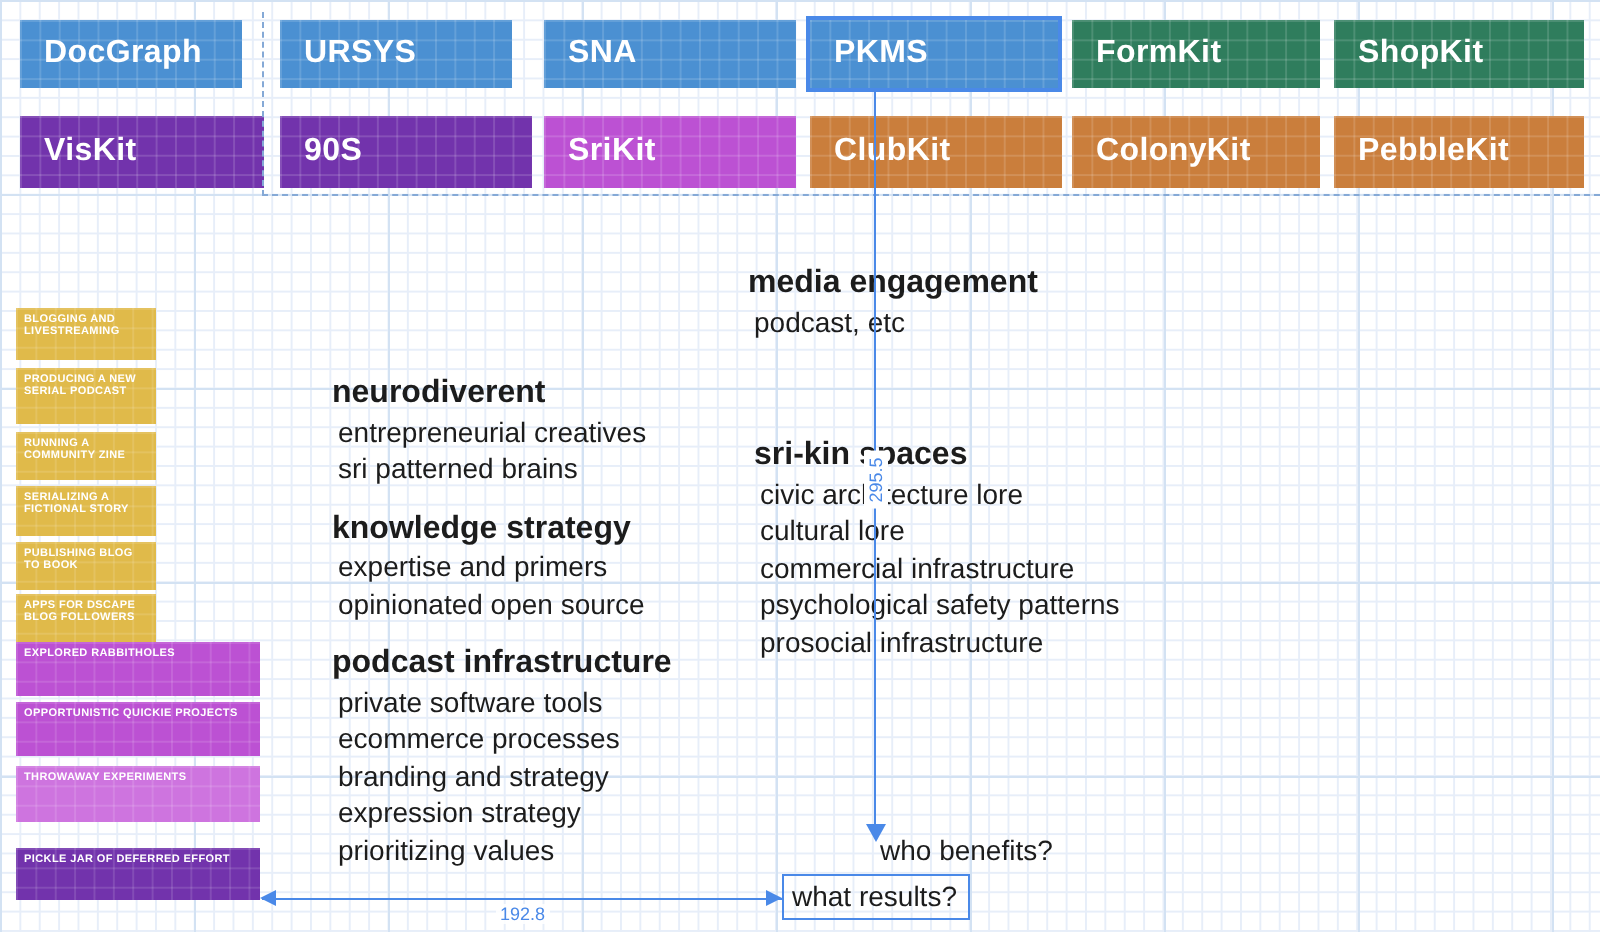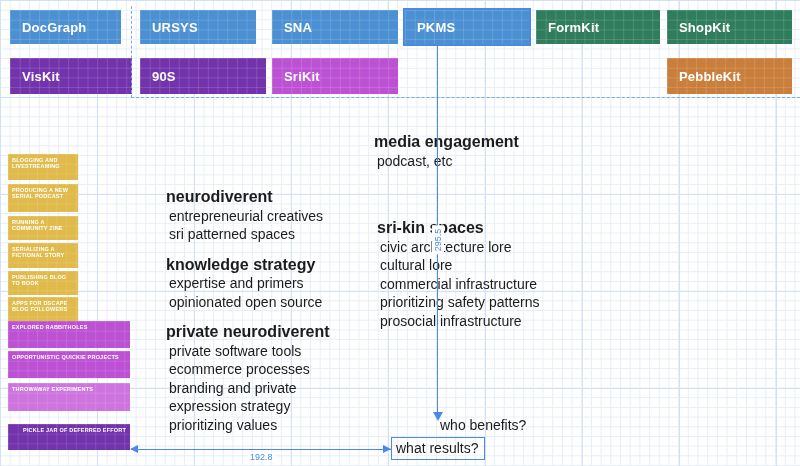--- a/index.html
+++ b/index.html
@@ -15,31 +15,31 @@
     background-image:
       linear-gradient(#d3e2f3 1px, transparent 1px),
       linear-gradient(90deg, #d3e2f3 1px, transparent 1px),
       linear-gradient(#e7eef9 1px, transparent 1px),
       linear-gradient(90deg, #e7eef9 1px, transparent 1px);
     background-size: 97px 97px, 97px 97px, 9.7px 9.7px, 9.7px 9.7px;
   }
   .block{
     position:absolute;height:34px;box-sizing:border-box;
     display:flex;align-items:center;padding-left:12px;
-    color:#fff;font-weight:700;font-size:13px;letter-spacing:.2px;
+    color:#fff;font-weight:700;font-size:16px;letter-spacing:.2px;
     background-image:
       linear-gradient(rgba(255,255,255,.14) 1px, transparent 1px),
       linear-gradient(90deg, rgba(255,255,255,.14) 1px, transparent 1px);
     background-size:9.7px 9.7px;
     z-index:2;
   }
   .row2{top:58px;height:36px;}
   .c-blue{background-color:var(--c-blue);}
   .c-green{background-color:var(--c-green);}
-  .c-purple{background-color:var(--c-purple);text-align:right;}
+  .c-purple{background-color:var(--c-purple);}
   .c-magenta{background-color:var(--c-magenta);}
   .c-magenta-light{background-color:var(--c-magenta_light);}
   .c-orange{background-color:var(--c-orange);}
   .c-yellow{background-color:var(--c-yellow);}
   .selected{box-shadow:0 0 0 2px var(--c-selection);}
   .note{
     position:absolute;left:8px;box-sizing:border-box;
     color:#fff;font-size:5.5px;font-weight:700;line-height:1.18;
     padding:3px 4px;letter-spacing:.2px;z-index:2;
     background-image:
@@ -116,20 +116,26 @@
 
   <div class="block row2 c-purple" style="left:10px;width:122px;">
     <span>VisKit</span>
   </div>
   <div class="block row2 c-purple" style="left:140px;width:126px;">
     <span>90S</span>
   </div>
   <div class="block row2 c-magenta" style="left:272px;width:126px;">
     <span>SriKit</span>
   </div>
+  <div class="block row2 c-orange" style="left:405px;width:126px;">
+    <span>ClubKit</span>
+  </div>
+  <div class="block row2 c-orange" style="left:536px;width:124px;">
+    <span>ColonyKit</span>
+  </div>
   <div class="block row2 c-orange" style="left:667px;width:125px;">
     <span>PebbleKit</span>
   </div>
 
   <div class="note note-yellow c-yellow" style="top:154px;height:26px;">
     <span>BLOGGING AND LIVESTREAMING</span>
   </div>
   <div class="note note-yellow c-yellow" style="top:184px;height:28px;">
     <span>PRODUCING A NEW SERIAL PODCAST</span>
   </div>
@@ -156,48 +162,48 @@
     <span>THROWAWAY EXPERIMENTS</span>
   </div>
   <div class="note note-wide c-purple" style="top:424px;height:26px;">
     <span>PICKLE JAR OF DEFERRED EFFORT</span>
   </div>
 
   <div class="textcol" style="left:166px;top:188px;width:210px;">
     <div class="tgroup">
       <div class="theading">neurodiverent</div>
       <div class="titem">entrepreneurial creatives</div>
-      <div class="titem">sri patterned spaces</div>
+      <div class="titem">sri patterned brains</div>
     </div>
     <div class="tgroup">
       <div class="theading">knowledge strategy</div>
       <div class="titem">expertise and primers</div>
       <div class="titem">opinionated open source</div>
     </div>
     <div class="tgroup">
-      <div class="theading">private neurodiverent</div>
+      <div class="theading">podcast infrastructure</div>
       <div class="titem">private software tools</div>
       <div class="titem">ecommerce processes</div>
-      <div class="titem">branding and private</div>
+      <div class="titem">branding and strategy</div>
       <div class="titem">expression strategy</div>
       <div class="titem">prioritizing values</div>
     </div>
   </div>
 
   <div class="textcol" style="left:374px;top:133px;width:220px;">
     <div class="theading">media engagement</div>
     <div class="titem">podcast, etc</div>
   </div>
 
   <div class="textcol" style="left:377px;top:219px;width:230px;">
     <div class="theading">sri-kin spaces</div>
     <div class="titem">civic architecture lore</div>
     <div class="titem">cultural lore</div>
     <div class="titem">commercial infrastructure</div>
-    <div class="titem">prioritizing safety patterns</div>
+    <div class="titem">psychological safety patterns</div>
     <div class="titem">prosocial infrastructure</div>
   </div>
 
   <div class="qtext" style="left:418px;top:417px;margin-left:22px;">
     <span>who benefits?</span>
   </div>
   <div class="qbox">
     <span>what results?</span>
   </div>
 

